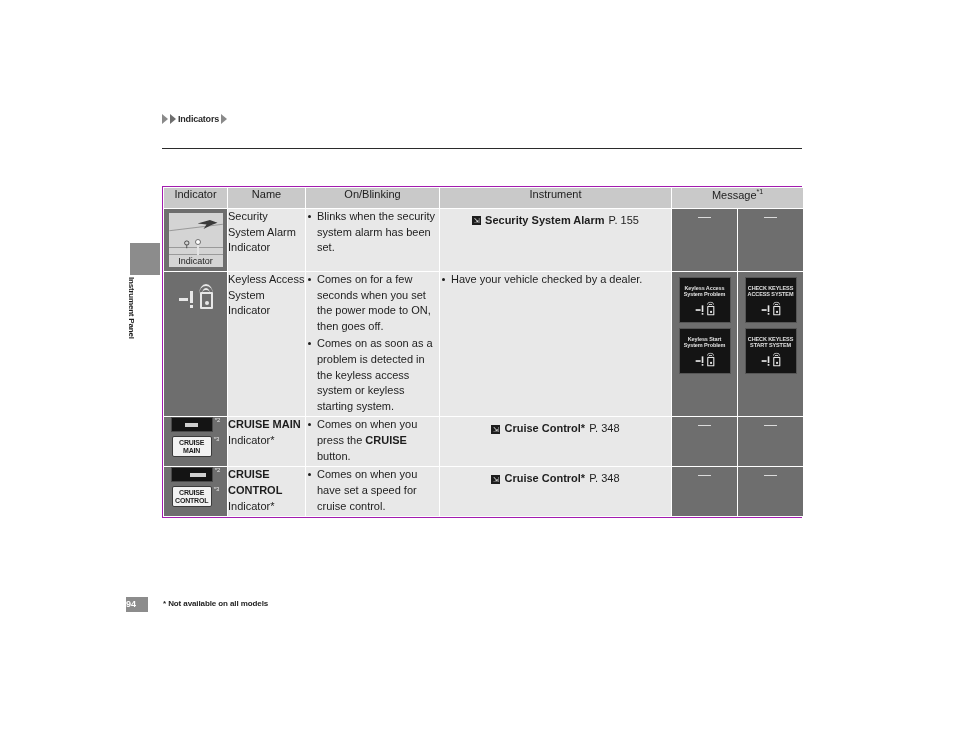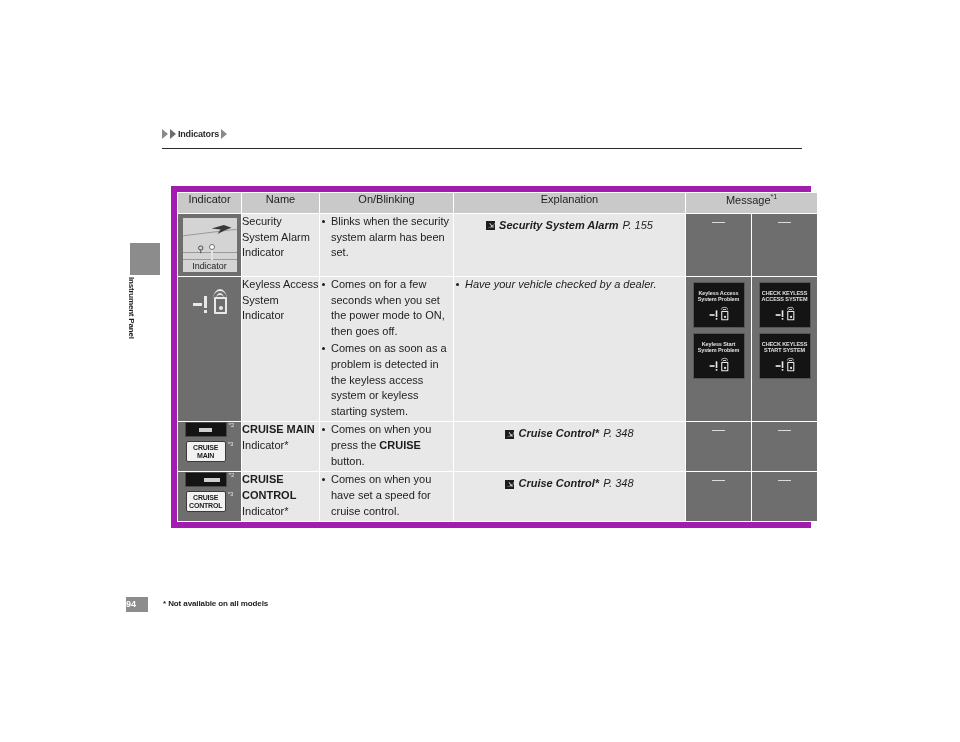--- a/index.html
+++ b/index.html
@@ -12,21 +12,21 @@
   }
   .page {
     position: relative;
     width: 960px; height: 742px;
     background: #ffffff;
   }
 
   
   .breadcrumb {
     position: absolute;
-    left: 162px; top: 127px;
+    left: 162px; top: 112px;
     display: flex; align-items: center; gap: 2px;
     height: 14px;
   }
   .bc-arrow {
     display: inline-block;
     width: 0; height: 0;
     border-top: 5px solid transparent;
     border-bottom: 5px solid transparent;
     border-left: 6px solid #8a8a8a;
   }
@@ -67,23 +67,23 @@
     font-size: 8px;
     font-weight: bold;
     color: #1d1d1d;
     white-space: nowrap;
     letter-spacing: -0.2px;
   }
 
   
   .table-wrap {
     position: absolute;
-    left: 171px; top: 186px;
+    left: 162px; top: 186px;
     width: 640px;
-    border: 6px solid #a21caf;
+    border: 1px solid #a21caf;
   }
   table.spec {
     border-collapse: collapse;
     width: 640px;
     table-layout: fixed;
   }
   table.spec td, table.spec th {
     border: 1px solid #ffffff;
     vertical-align: top;
     padding: 0;
@@ -120,21 +120,20 @@
     line-height: 1.42;
     margin-top: 30px;
   }
   td.col-expl {
     background: #e8e8e8;
     font-size: 11px;
     color: #1d1d1d;
     padding: 7px 7px 7px 5px;
     line-height: 1.42;
     vertical-align: top;
-    font-style: italic;
   }
   td.col-msg {
     background: #6e6e6e;
     text-align: center;
     vertical-align: middle;
     color: #e8e8e8;
     font-size: 12px;
   }
 
   ul.bul { list-style: none; margin: 0; padding: 0; }
@@ -383,21 +382,21 @@
           <col style="width:134px">
       <col style="width:232px">
           <col style="width:66px">
           <col style="width:66px">
     </colgroup>
     <thead>
       <tr>
         <th>Indicator</th>
         <th>Name</th>
         <th>On/Blinking</th>
-        <th>Explanation</th>
+        <th>Instrument</th>
         <th colspan="2">
           <span>Message</span><sup>*1</sup>
         </th>
       </tr>
     </thead>
     <tbody>
 
       <tr>
         <td class="col-ind">
           <div class="ind-sec">

